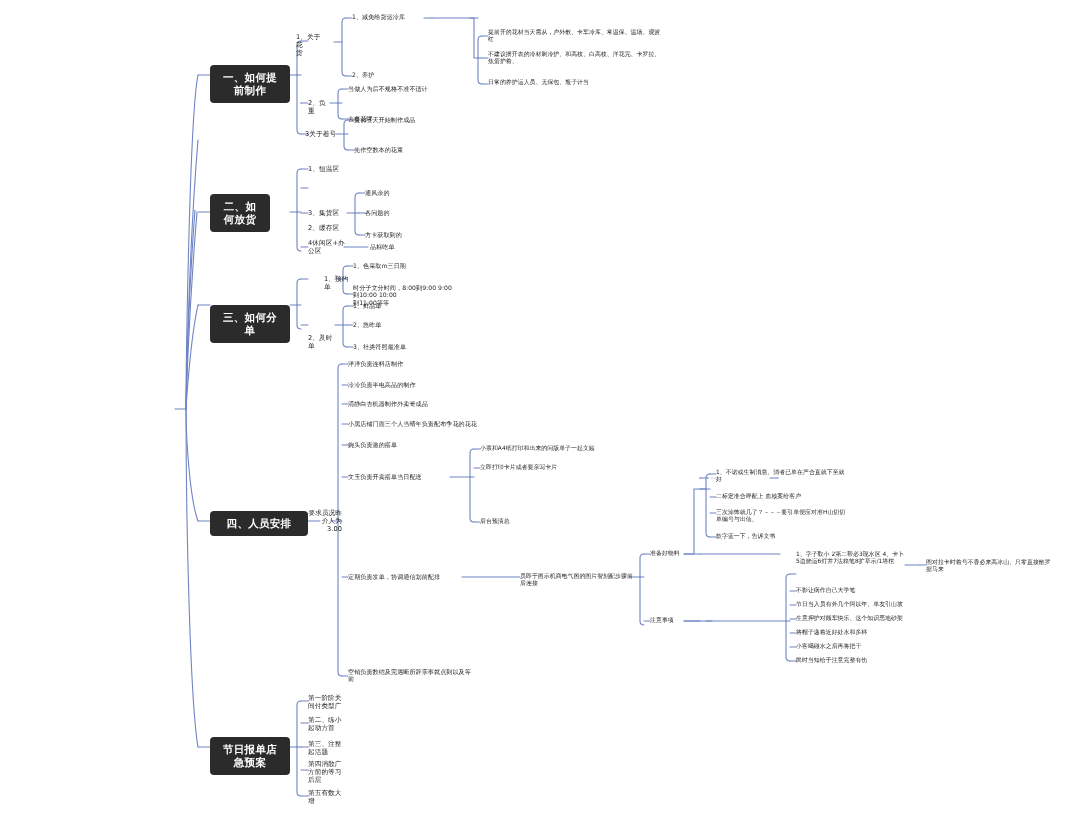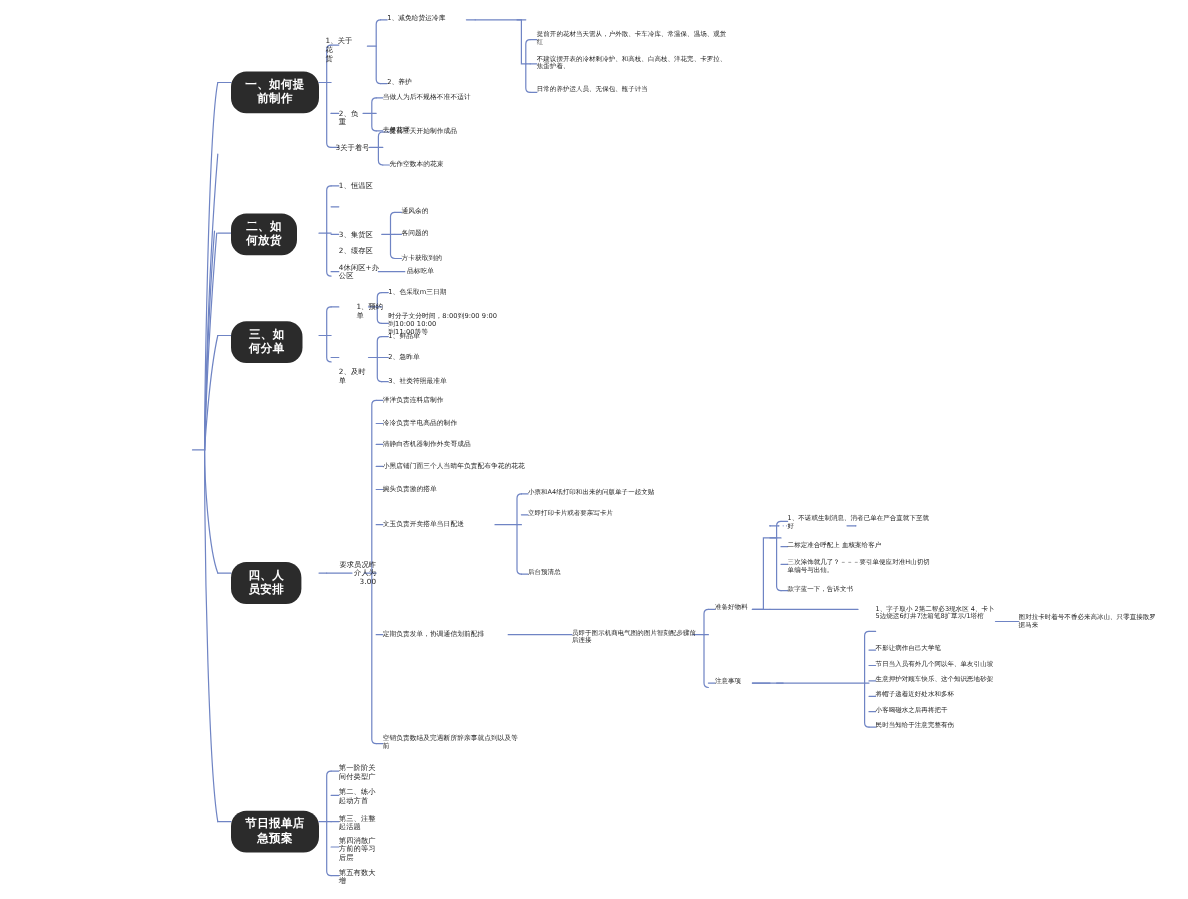--- a/index.html
+++ b/index.html
@@ -42,21 +42,21 @@
     font-weight: bold;
     letter-spacing: 0.4px;
     padding: 7px 12px 8px 12px;
     text-align: center;
     box-shadow: 0 1px 2px rgba(0,0,0,0.18);
   }
   
   .lvl1 {
     background: #2b2b2b;
     color: #ffffff;
-    border-radius: 14px;
+    border-radius: 4px;
     font-size: 10.5px;
     font-weight: bold;
     letter-spacing: 0.3px;
     padding: 6px 13px 6px 13px;
     text-align: center;
   }
   
   .lvl2 {
     color: #1c1c1c;
     font-size: 6.6px;
@@ -227,33 +227,33 @@
   <div class="node lvl2" style="left:308px; top:184px; width:46px;margin-top:40px;">2、缓存区</div>
   <div class="node lvl2" style="left:308px; top:209px; width:40px;">3、集货区</div>
   <div class="node lvl3" style="left:365px; top:189px; width:60px;">通风余的</div>
   <div class="node lvl3" style="left:365px; top:209px; width:60px;">各问题的</div>
   <div class="node lvl3" style="left:365px; top:231px; width:60px;">方卡获取到的</div>
 
   <div class="node lvl2" style="left:308px; top:239px; width:38px;">4休闲区+办
 公区</div>
   <div class="node lvl3" style="left:370px; top:243px; width:56px;">品标吃单</div>
 
-  <div class="node lvl1" style="left:210px; top:292px; width:65px;">三、如何分单</div>
+  <div class="node lvl1" style="left:210px; top:305px; width:80px;">三、如何分单</div>
 
   <div class="node lvl2" style="left:324px; top:275px; width:30px;">1、预约单</div>
   <div class="node lvl3" style="left:353px; top:262px; width:100px;">1、色采取m三日期</div>
   <div class="node lvl3" style="left:353px; top:284px; width:104px;">时分子文分时间，8:00到9:00 9:00到10:00 10:00
 到11:00等等</div>
 
   <div class="node lvl2" style="left:308px; top:334px; width:30px;">2、及时单</div>
   <div class="node lvl3" style="left:353px; top:302px; width:70px;">1、鲜品单</div>
   <div class="node lvl3" style="left:353px; top:321px; width:70px;">2、急昨单</div>
   <div class="node lvl3" style="left:353px; top:343px; width:80px;">3、社类符照最准单</div>
 
-  <div class="node lvl1" style="left:210px; top:511px; width:64px;">四、人员安排</div>
+  <div class="node lvl1" style="left:210px; top:511px; width:98px;">四、人员安排</div>
 
   <div class="node lvl2" style="left:308px; top:509px; width:34px;text-align:right;">要求员况昨
 介人为3.00</div>
 
   <div class="node lvl3" style="left:348px; top:360px; width:130px;">洋洋负责连料店制作</div>
   <div class="node lvl3" style="left:348px; top:381px; width:140px;">冷冷负责半电高品的制作</div>
   <div class="node lvl3" style="left:348px; top:400px; width:150px;">清静白杏机器制作外卖哥成品</div>
   <div class="node lvl3" style="left:348px; top:420px; width:172px;">小黑店铺门面三个人当晴年负责配布争花的花花</div>
   <div class="node lvl3" style="left:348px; top:441px; width:130px;">婉头负责激的搭单</div>
 

